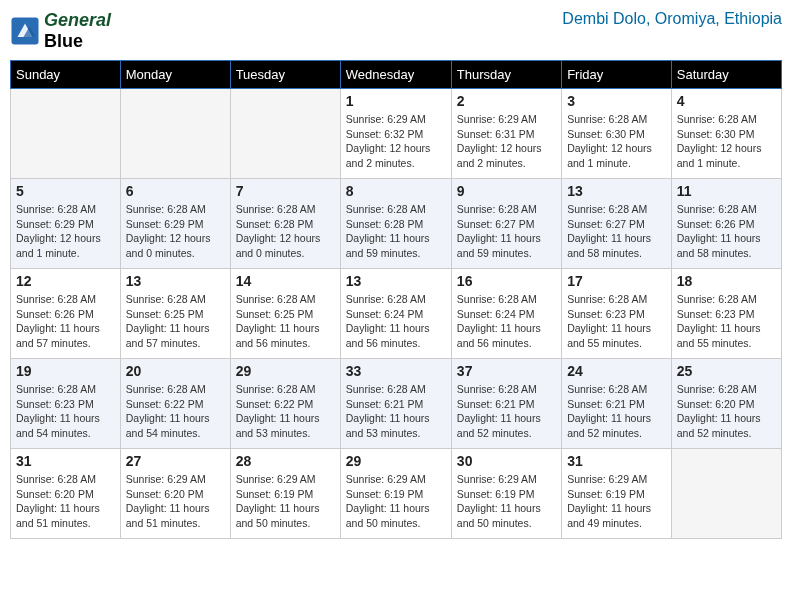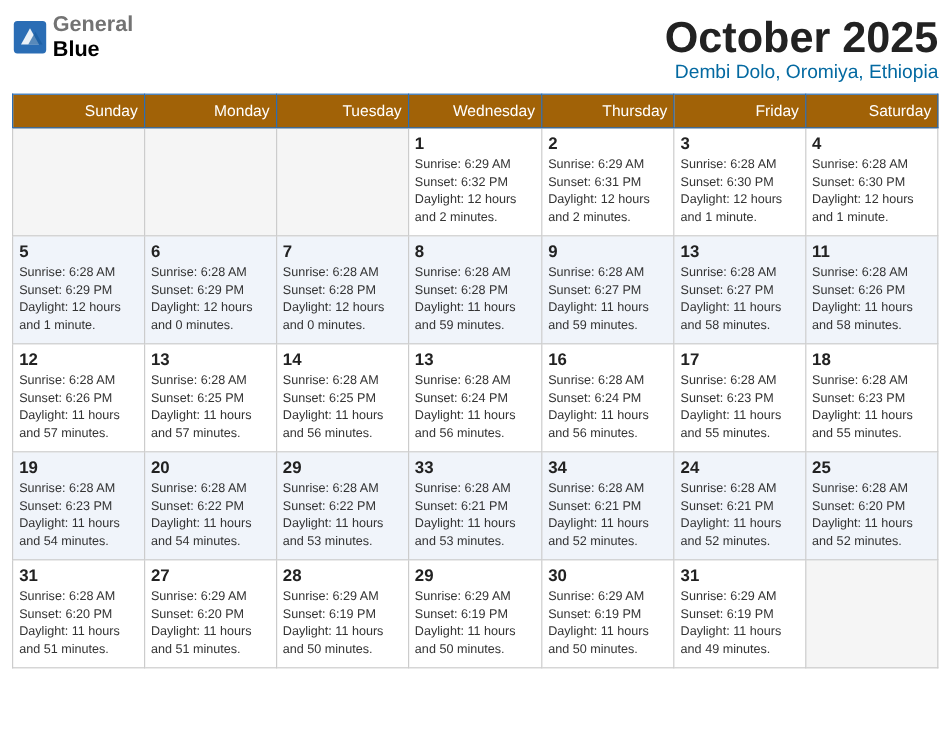--- a/index.html
+++ b/index.html
@@ -19,21 +19,21 @@
     .logo {
       display: flex;
       align-items: center;
     }
     .logo-text {
       display: flex;
       flex-direction: column;
       font-size: 18px;
       font-weight: bold;
     }
-    .logo-general { color: #737373; }
+    .logo-general { color: #14532d; font-style: italic; }
     .logo-blue { color: #000000; }
     .logo-icon {
       width: 30px;
       height: 30px;
       margin-right: 4px;
     }
     .title-block {
       text-align: right;
     }
     .month-title {
@@ -44,23 +44,23 @@
     .location {
       font-size: 16px;
       color: #0369a1;
     }
     .calendar {
       width: 100%;
       border-collapse: collapse;
       font-size: 11px;
     }
     .calendar th {
-      background-color: #a16207;
+      background-color: #000000;
       color: #fff;
-      text-align: right;
+      text-align: left;
       padding: 6px 5px;
       font-size: 13px;
       font-weight: normal;
       border: 1px solid #2a6db5;
     }
     .calendar td {
       border: 1px solid #ccc;
       vertical-align: top;
       padding: 4px 5px;
       width: 113px;
@@ -95,21 +95,20 @@
       <rect x="2" y="2" width="36" height="36" rx="4" fill="#2a6db5"></rect>
       <polygon points="10,28 20,10 30,28" fill="white" opacity="0.9"></polygon>
       <polygon points="18,28 26,14 34,28" fill="#1a5da0" opacity="0.7"></polygon>
     </svg>
     <div class="logo-text">
       <span class="logo-general">General</span>
       <span class="logo-blue">Blue</span>
     </div>
   </div>
   <div class="title-block">
-    <div class="month-title">October 2025</div>
     <div class="location">Dembi Dolo, Oromiya, Ethiopia</div>
   </div>
 </div>
 
 <table class="calendar">
   <thead>
     <tr>
     <th>Sunday</th>
         <th>Monday</th>
         <th>Tuesday</th>
@@ -212,21 +211,21 @@
         </td>
         <td>
           <span class="day-num">29</span>
           <div class="day-info">Sunrise: 6:28 AM<br>Sunset: 6:22 PM<br>Daylight: 11 hours and 53 minutes.</div>
         </td>
         <td>
           <span class="day-num">33</span>
           <div class="day-info">Sunrise: 6:28 AM<br>Sunset: 6:21 PM<br>Daylight: 11 hours and 53 minutes.</div>
         </td>
         <td>
-          <span class="day-num">34</span>
+          <span class="day-num">37</span>
           <div class="day-info">Sunrise: 6:28 AM<br>Sunset: 6:21 PM<br>Daylight: 11 hours and 52 minutes.</div>
         </td>
         <td>
           <span class="day-num">24</span>
           <div class="day-info">Sunrise: 6:28 AM<br>Sunset: 6:21 PM<br>Daylight: 11 hours and 52 minutes.</div>
         </td>
         <td>
           <span class="day-num">25</span>
           <div class="day-info">Sunrise: 6:28 AM<br>Sunset: 6:20 PM<br>Daylight: 11 hours and 52 minutes.</div>
         </td>

